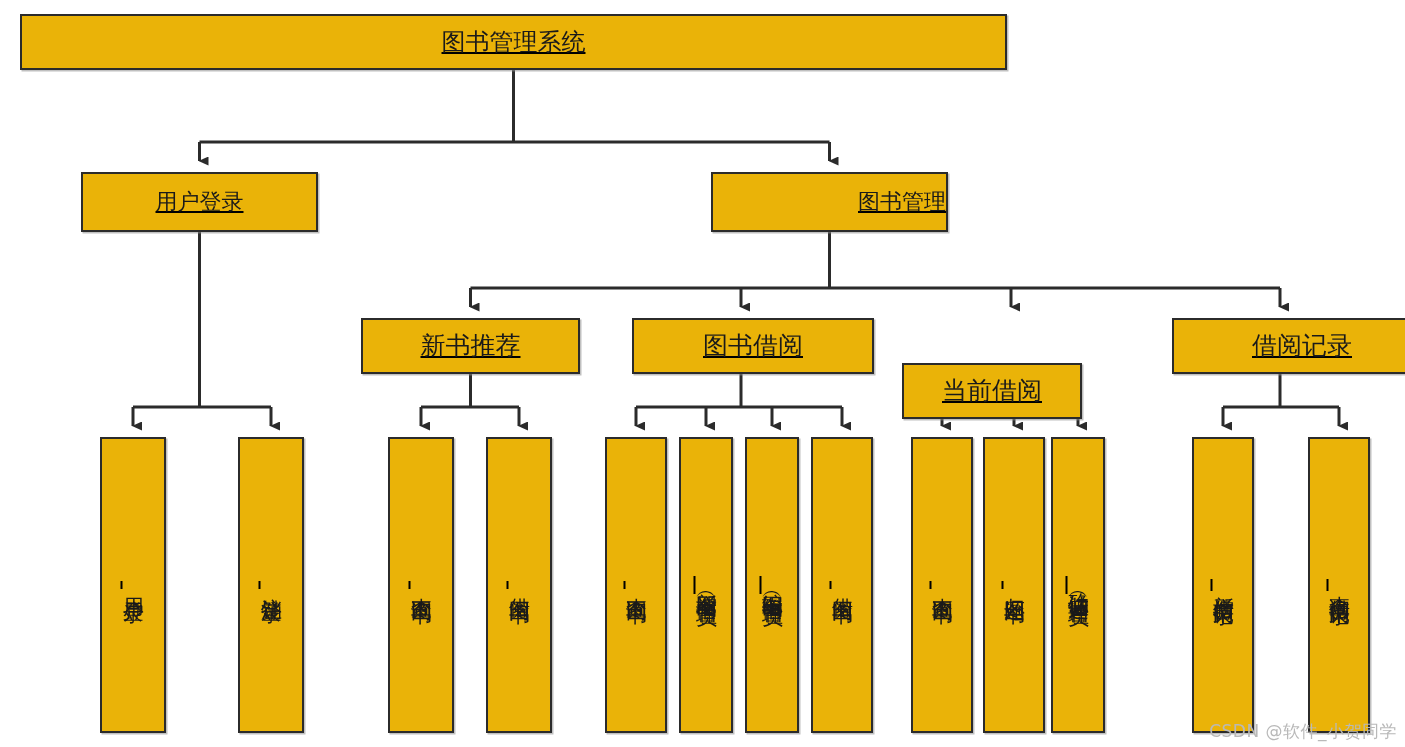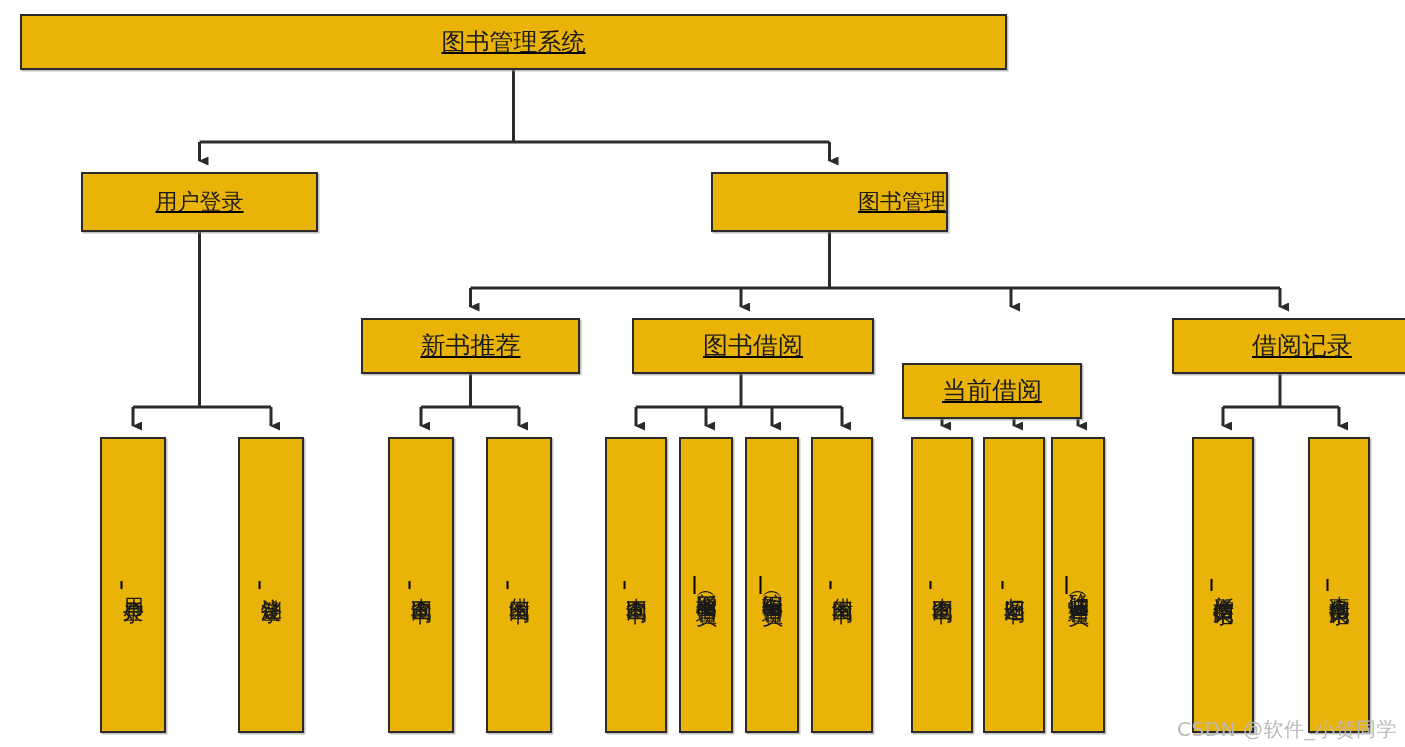--- a/index.html
+++ b/index.html
@@ -59,21 +59,21 @@
     max-height: 100%;
   }
   .leaf {
     align-items: center;
     justify-content: center;
   }
   #watermark {
     position: absolute;
     right: 8px;
     bottom: 4px;
-    font-size: 20px;
+    font-size: 17px;
     color: #b9b9b9;
     letter-spacing: 0.5px;
     pointer-events: none;
     white-space: nowrap;
   }
 </style>
 </head>
 <body>
 
 <div id="diagram-root">

